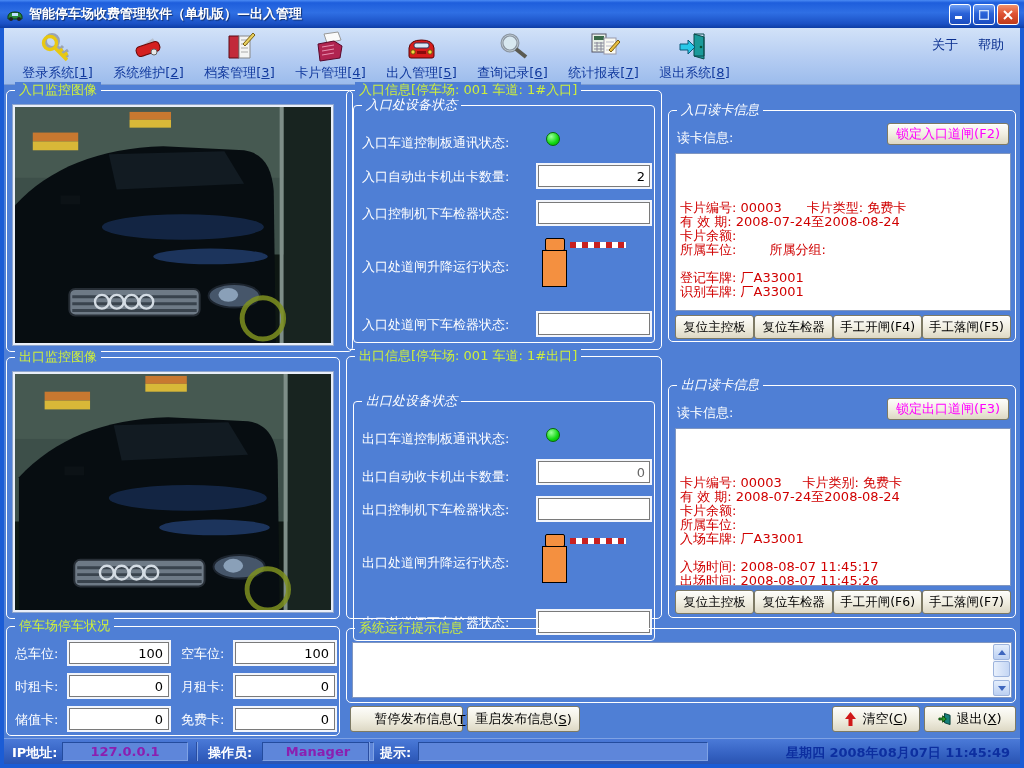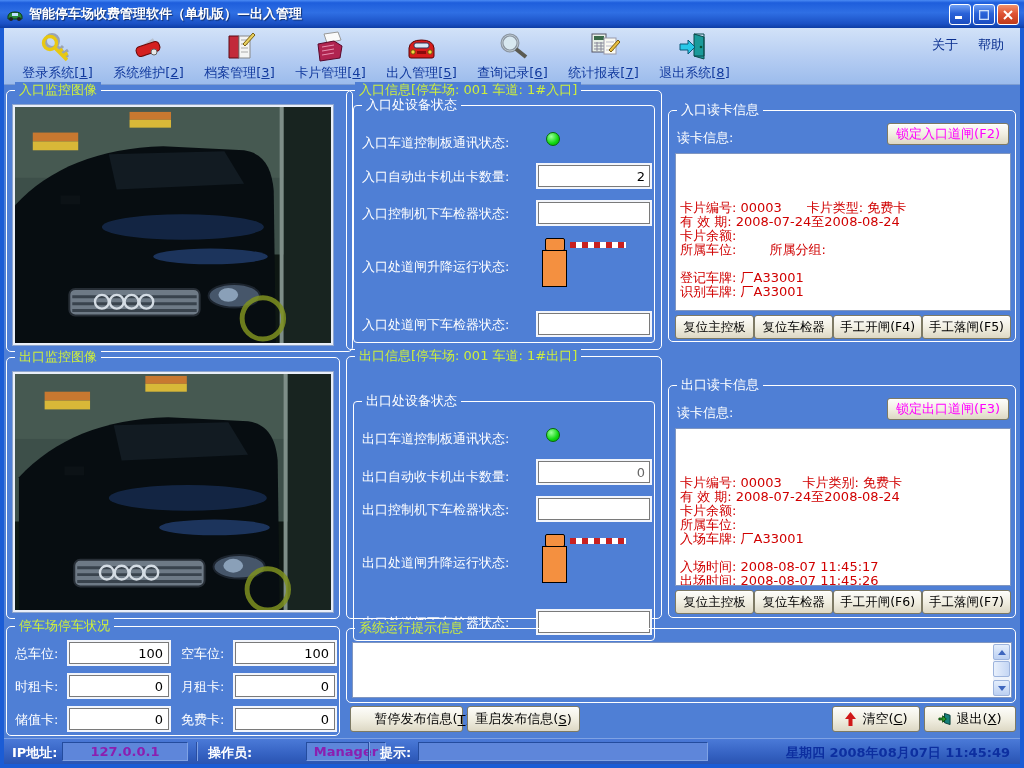--- a/index.html
+++ b/index.html
@@ -43,21 +43,21 @@
   .tb-link{cursor:pointer;}
   
   .client{
     position:absolute;left:4px;top:85px;width:1016px;height:653px;
     background:var(--client-bg);
   }
   .groupbox{position:absolute;border:1px solid #fff;border-radius:5px;}
   .gb-title{position:absolute;top:-9px;left:8px;background:var(--client-bg);
     padding:0 4px;white-space:nowrap;line-height:16px;}
   .gb-yellow{color:var(--title-yellow);}
-  .gb-white{color:#fff;}
+  .gb-white{color:#fff;font-style:italic;}
   
   .video{position:absolute;left:6px;top:14px;width:320px;height:240px;
     border:2px solid #e9eef8;box-shadow:0 0 0 1px #8fa6cf;background:#0e1713;}
   .video svg{display:block;width:100%;height:100%;}
   
   .dev-group{position:absolute;left:6px;top:14px;width:302px;height:240px;
     border:1px solid #fff;border-radius:4px;}
   .dev-label{position:absolute;left:8px;color:#fff;white-space:nowrap;}
   .status-input{position:absolute;left:184px;width:112px;height:22px;
     background:#fff;border:1px solid #7a7a7a;box-shadow:0 0 0 2px #f2f5fb;
@@ -423,20 +423,20 @@
       </svg>
       <span>退出(<u>X</u>)</span>
     </button>
   </div>
 
   <div class="statusbar">
     <span class="sb-label" style="left:8px;">IP地址:</span>
     <span class="sb-field" style="left:58px;width:126px;">127.0.0.1</span>
     <span class="sb-sep" style="left:192px;"></span>
     <span class="sb-label" style="left:204px;">操作员:</span>
-    <span class="sb-field" style="left:258px;width:80px;margin-left:44px;">Manager</span>
+    <span class="sb-field" style="left:258px;width:112px;">Manager</span>
     <span class="sb-sep" style="left:364px;"></span>
     <span class="sb-label" style="left:376px;">提示:</span>
     <span class="sb-field" style="left:414px;width:290px;"></span>
     <span class="sb-date">星期四 2008年08月07日 11:45:49</span>
   </div>
 
 </div>
 
 </body></html>

